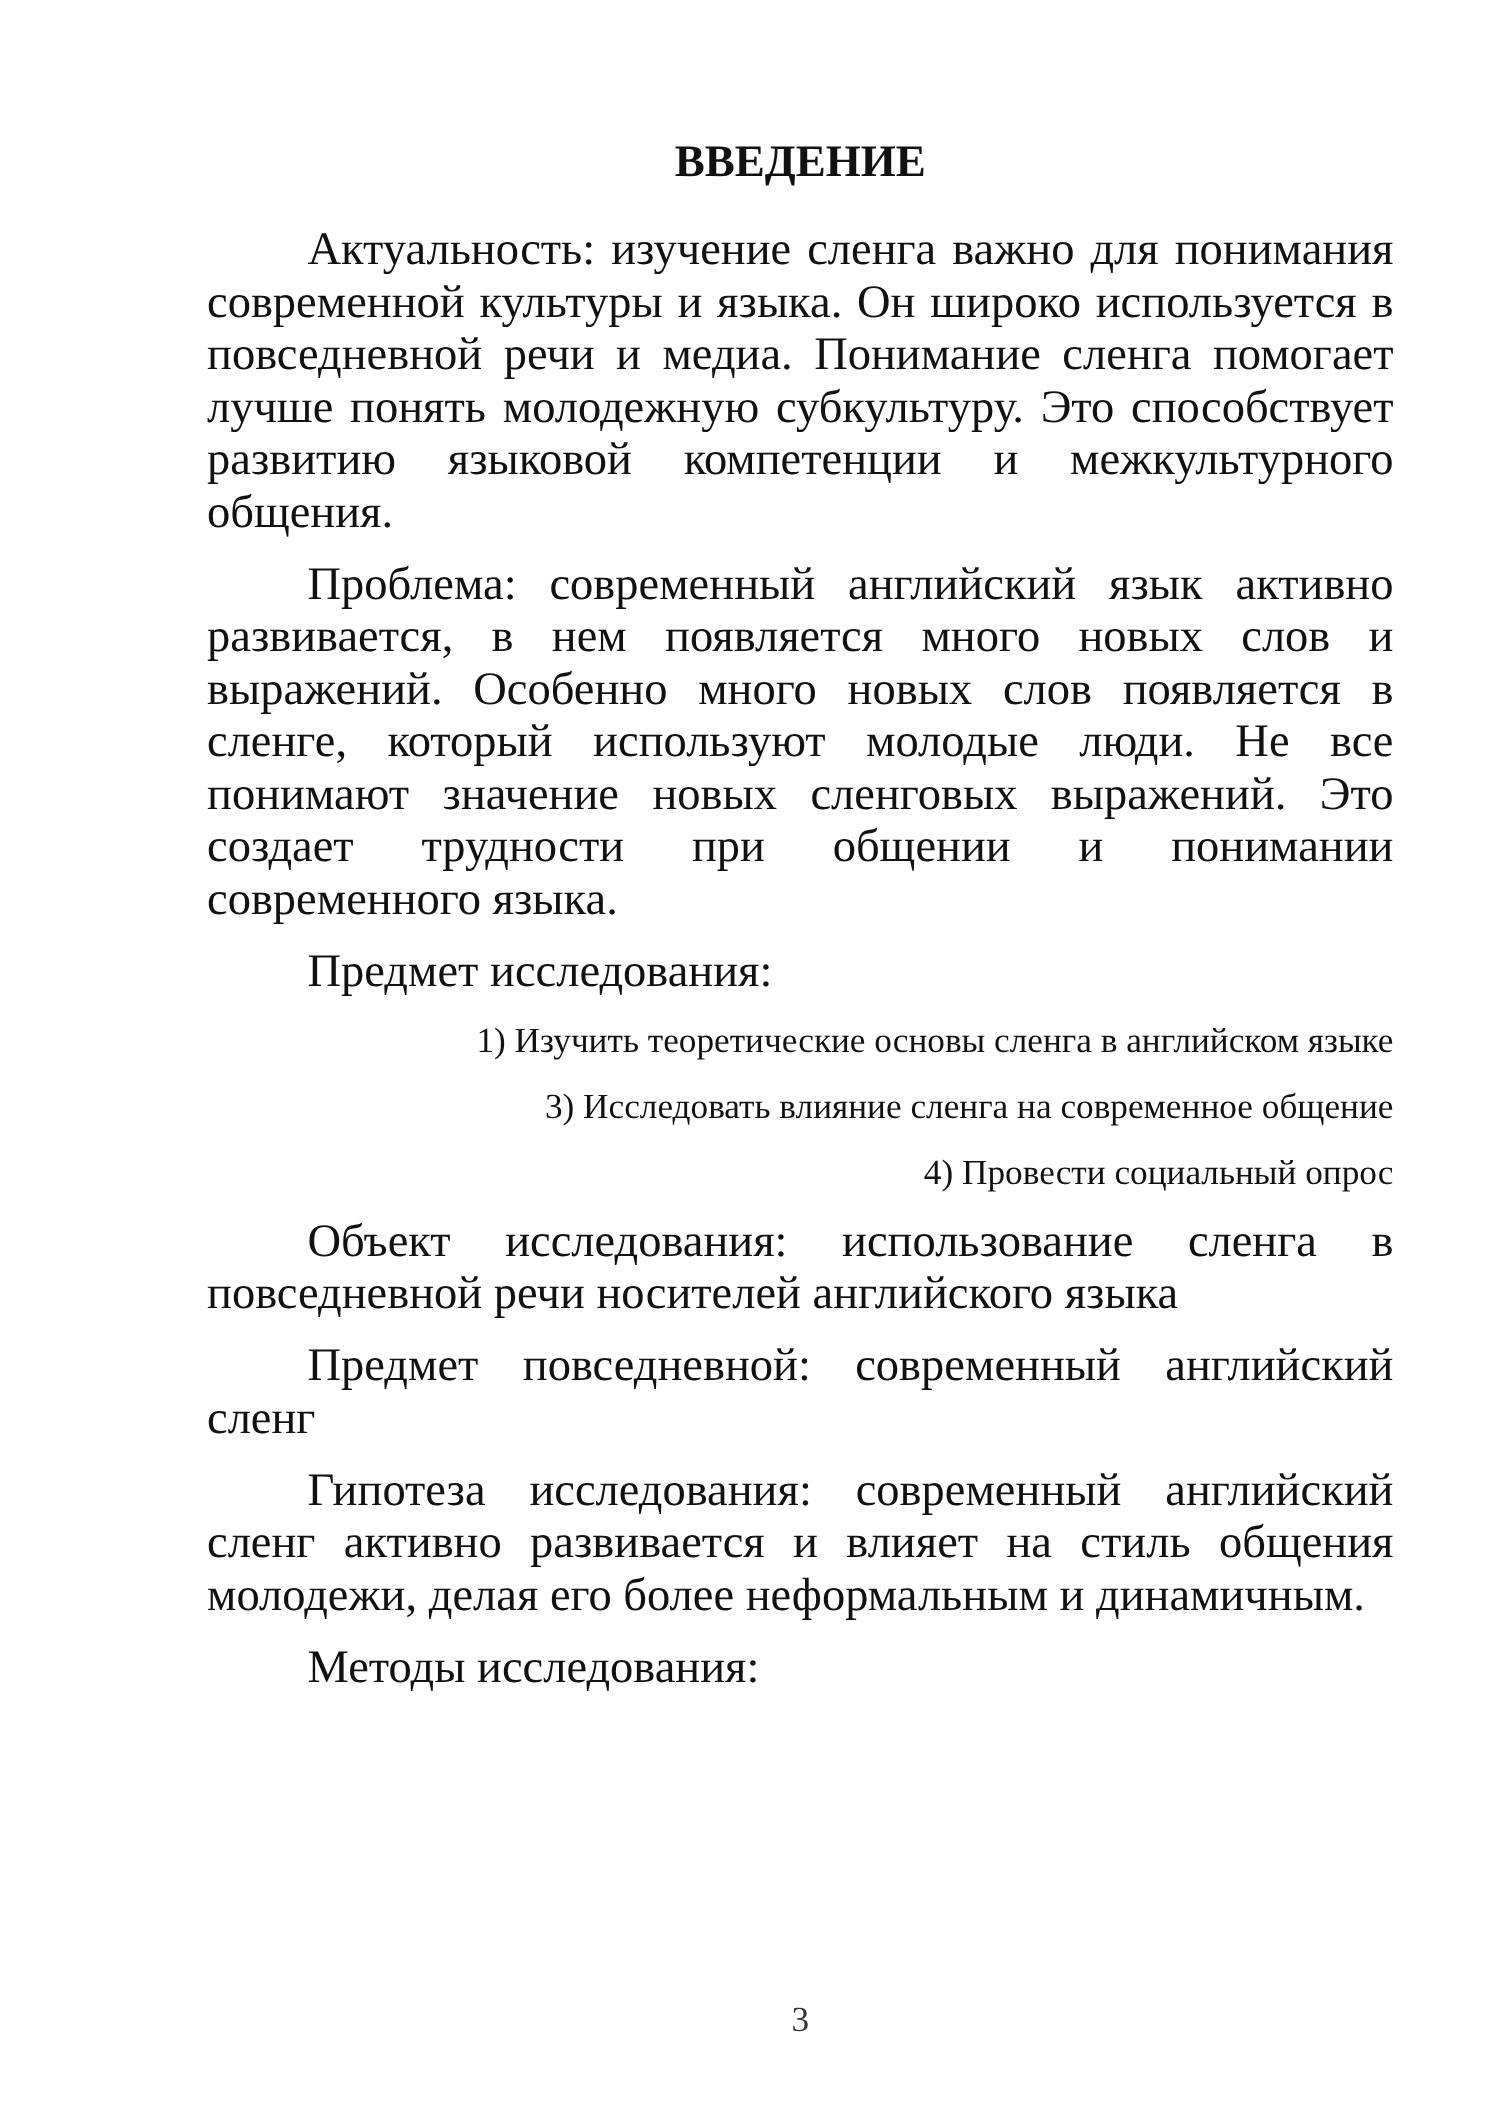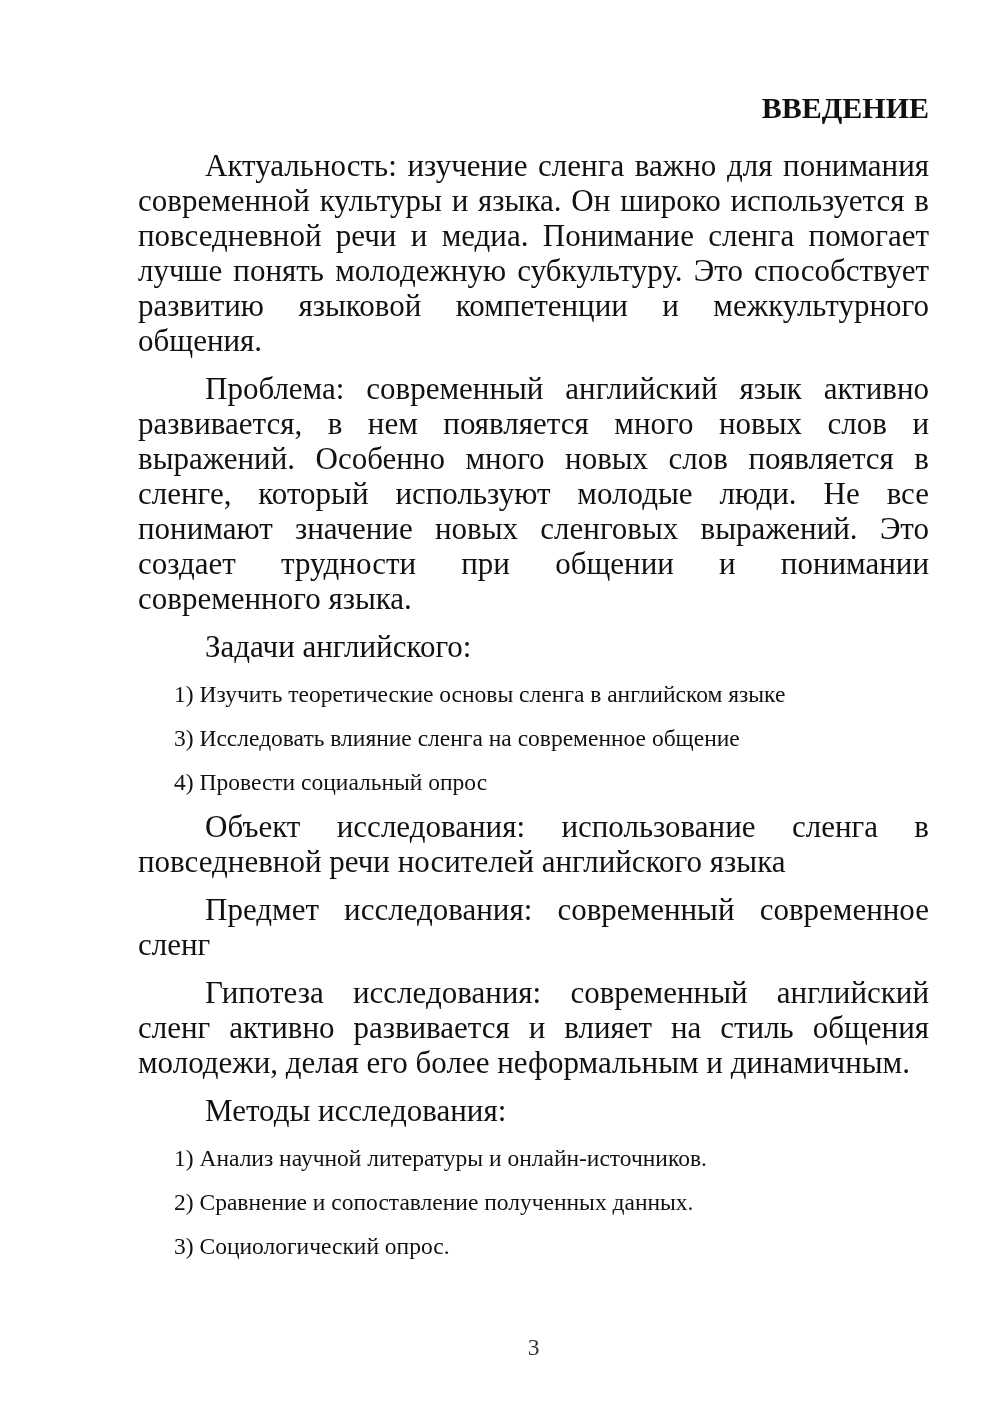--- a/index.html
+++ b/index.html
@@ -19,21 +19,21 @@
   .content {
     position: absolute;
     left: 138px;
     top: 90px;
     width: 791px;
   }
   .doc-title {
     font-size: 30px;
     line-height: 36px;
     font-weight: bold;
-    text-align: right;
+    text-align: center;
     margin: 0 0 22px 0;
     font-family: Liberation Serif, serif;
   }
   .para {
     font-size: 31px;
     line-height: 35px;
     text-align: justify;
     text-indent: 67px;
     margin: 0 0 13px 0;
     hyphens: none;
@@ -41,21 +41,21 @@
   }
   .num-list {
     list-style: none;
     margin: 0 0 5px 0;
     padding: 0;
   }
   .num-list li {
     font-size: 23.5px;
     line-height: 35px;
     margin: 4px 0 9px 36px;
-    text-align: left;
+    text-align: right;
   }
   .page-number {
     position: absolute;
     left: 138px;
     top: 1330px;
     width: 791px;
     text-align: center;
     font-size: 23.5px;
     line-height: 35px;
     color: #333333;
@@ -67,38 +67,33 @@
 <div class="page">
   <div class="content">
 
     <h1 class="doc-title">ВВЕДЕНИЕ</h1>
 
     <p class="para">Актуальность: изучение сленга важно для понимания современной культуры и языка. Он широко используется в повседневной речи и медиа. Понимание сленга помогает лучше понять молодежную субкультуру. Это способствует развитию языковой компетенции и межкультурного общения.</p>
 
     <p class="para">Проблема: современный английский язык активно развивается, в нем появляется много новых слов и выражений. Особенно много новых слов появляется в сленге, который используют молодые люди. Не все понимают значение новых сленговых выражений. Это создает трудности при общении и понимании современного языка.</p>
 
 
-    <p class="para">Задачи английского:</p>
+    <p class="para">Предмет исследования:</p>
 
     <ul class="num-list">
       <li>1) Изучить теоретические основы сленга в английском языке</li>
       <li>3) Исследовать влияние сленга на современное общение</li>
       <li>4) Провести социальный опрос</li>
     </ul>
 
     <p class="para">Объект исследования: использование сленга в повседневной речи носителей английского языка</p>
 
-    <p class="para">Предмет исследования: современный современное сленг</p>
+    <p class="para">Предмет повседневной: современный английский сленг</p>
 
     <p class="para">Гипотеза исследования: современный английский сленг активно развивается и влияет на стиль общения молодежи, делая его более неформальным и динамичным.</p>
 
     <p class="para">Методы исследования:</p>
 
-    <ul class="num-list">
-      <li>1) Анализ научной литературы и онлайн-источников.</li>
-      <li>2) Сравнение и сопоставление полученных данных.</li>
-      <li>3) Социологический опрос.</li>
-    </ul>
 
   </div>
 
   <div class="page-number">3</div>
 </div>
 
 </body></html>

